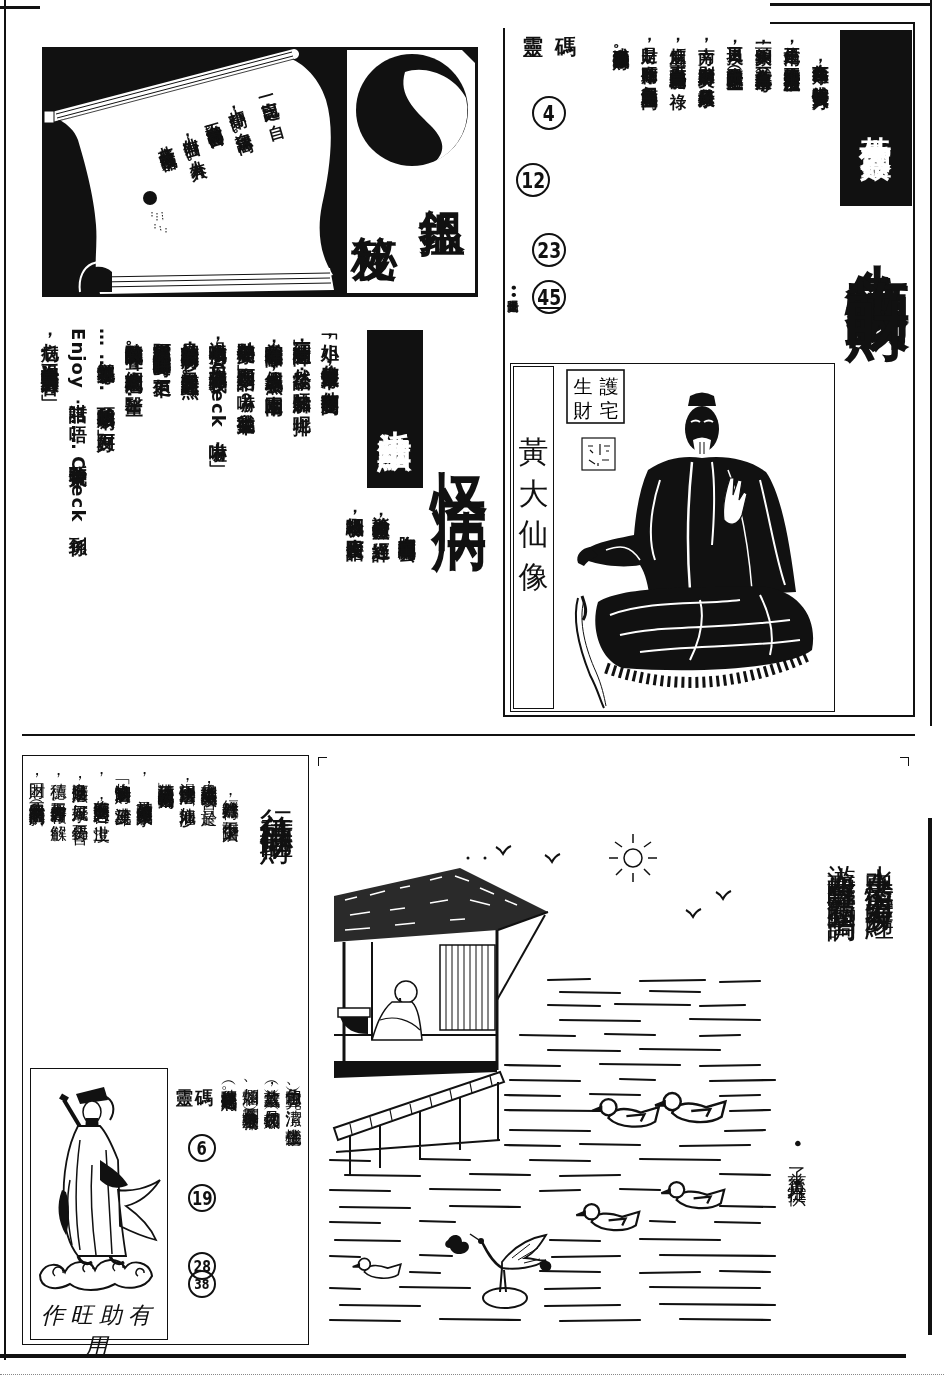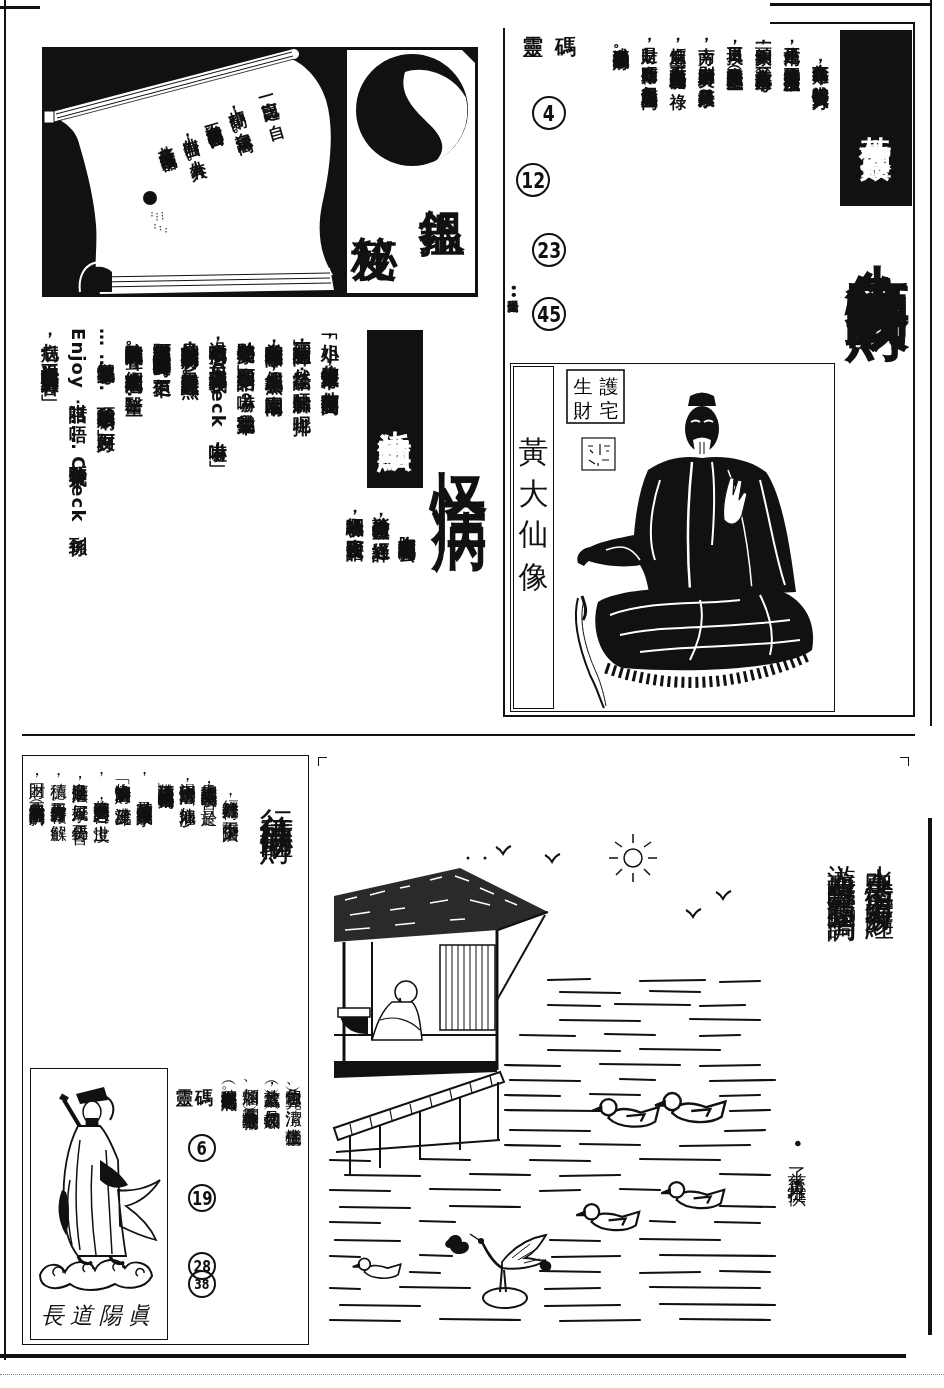--- a/index.html
+++ b/index.html
@@ -136,21 +136,21 @@
   <div class="abs" style="left:522px;top:33px;font-size:21px;font-weight:800;letter-spacing:12px;white-space:nowrap;">靈碼</div>
   <div class="circle" style="left:532px;top:96px;width:34px;height:34px;font-size:22px;">
       <span>4</span>
     </div>
   <div class="circle" style="left:516px;top:163px;width:34px;height:34px;font-size:22px;">
       <span>12</span>
     </div>
   <div class="circle" style="left:532px;top:233px;width:34px;height:34px;font-size:22px;">
       <span>23</span>
     </div>
-  <div class="circle" style="left:532px;top:297px;width:34px;height:34px;font-size:22px;">
+  <div class="circle" style="left:532px;top:280px;width:34px;height:34px;font-size:22px;text-decoration:underline;">
       <span>45</span>
     </div>
   <div class="abs vt" style="left:506px;top:284px;width:13px;font-size:11.5px;line-height:13px;font-weight:600;">•眞陽道長•</div>
 
   <div class="img-box" style="left:510px;top:363px;width:325px;height:349px;"></div>
   <div class="label-box" style="left:513px;top:366px;width:41px;height:343px;">
     <div class="vt serif" style="font-size:30px;letter-spacing:42px;line-height:40px;padding-top:45px;">黃大仙像</div>
   </div>
   <svg class="abs" viewBox="556 366 277 344" style="left:556px;top:366px;width:277px;height:344px;">
 
@@ -239,21 +239,21 @@
     <path d="M104,1096 C114,1100 116,1110 110,1120" stroke="#111" stroke-width="2" fill="none"></path>
     <path d="M86,1118 C84,1135 88,1150 92,1162 C96,1150 100,1135 98,1118 Z" fill="#111"></path>
     <path d="M78,1126 C68,1145 62,1175 64,1205 C63,1228 70,1246 78,1256 L126,1256 C122,1232 120,1210 118,1190 C132,1192 148,1188 160,1180 C150,1195 138,1203 126,1206 C140,1216 150,1226 156,1240 C140,1236 128,1230 120,1226 L118,1160 C112,1145 106,1132 100,1126 Z" fill="#fff" stroke="#111" stroke-width="1.8"></path>
     <path d="M80,1140 C76,1170 74,1210 80,1250 M92,1165 C90,1195 92,1225 96,1255 M106,1150 C108,1180 110,1215 112,1254 M70,1180 C66,1200 68,1225 72,1245" stroke="#111" stroke-width="1.5" fill="none"></path>
     <path d="M100,1160 C112,1168 122,1175 128,1185 C118,1190 108,1188 100,1180 Z" fill="#111"></path>
     <path d="M62,1190 C56,1205 58,1222 66,1235 C70,1220 70,1205 66,1192 Z" fill="#111"></path>
     <path d="M40,1275 C45,1262 60,1262 65,1272 C70,1260 90,1258 95,1270 C100,1258 120,1256 125,1268 C132,1258 150,1262 152,1276 C145,1290 125,1290 115,1284 C100,1292 80,1292 70,1284 C55,1292 40,1288 40,1275 Z" fill="#fff" stroke="#111" stroke-width="2"></path>
     <path d="M55,1276 a5,5 0 1,1 8,-3 M85,1272 a5,5 0 1,1 8,-3 M115,1271 a5,5 0 1,1 8,-3 M138,1276 a4,4 0 1,1 6,-3" stroke="#111" stroke-width="1.5" fill="none"></path>
     <path d="M78,1256 C80,1262 86,1266 92,1262 M110,1256 C112,1262 118,1266 124,1262" stroke="#111" stroke-width="3" fill="none"></path>
   </svg>
-  <div class="abs serif" style="left:30px;top:1300px;width:138px;text-align:center;font-size:23px;letter-spacing:6px;direction:rtl;unicode-bidi:bidi-override;font-style:italic;">眞陽道長</div>
+  <div class="abs serif" style="left:30px;top:1300px;width:138px;text-align:center;font-size:23px;letter-spacing:6px;direction:rtl;unicode-bidi:bidi-override;font-style:italic;">有助旺作用</div>
 </section>
 
 <svg class="abs" viewBox="318 770 470 570" style="left:318px;top:770px;width:470px;height:570px;">
   <g stroke="#111" stroke-width="1.5" fill="none">
     <circle cx="633" cy="858" r="9"></circle>
     <path d="M633,843 l0,-9 M633,873 l0,9 M618,858 l-9,0 M648,858 l9,0 M622,847 l-7,-5 M644,847 l7,-5 M622,869 l-6,6 M644,869 l6,6"></path>
   </g>
   <g stroke="#111" stroke-width="2" fill="none">
     <path d="M496,847 Q500,849 503,854 Q506,848 511,846"></path>
     <path d="M545,855 Q549,857 552,862 Q555,856 560,854"></path>

